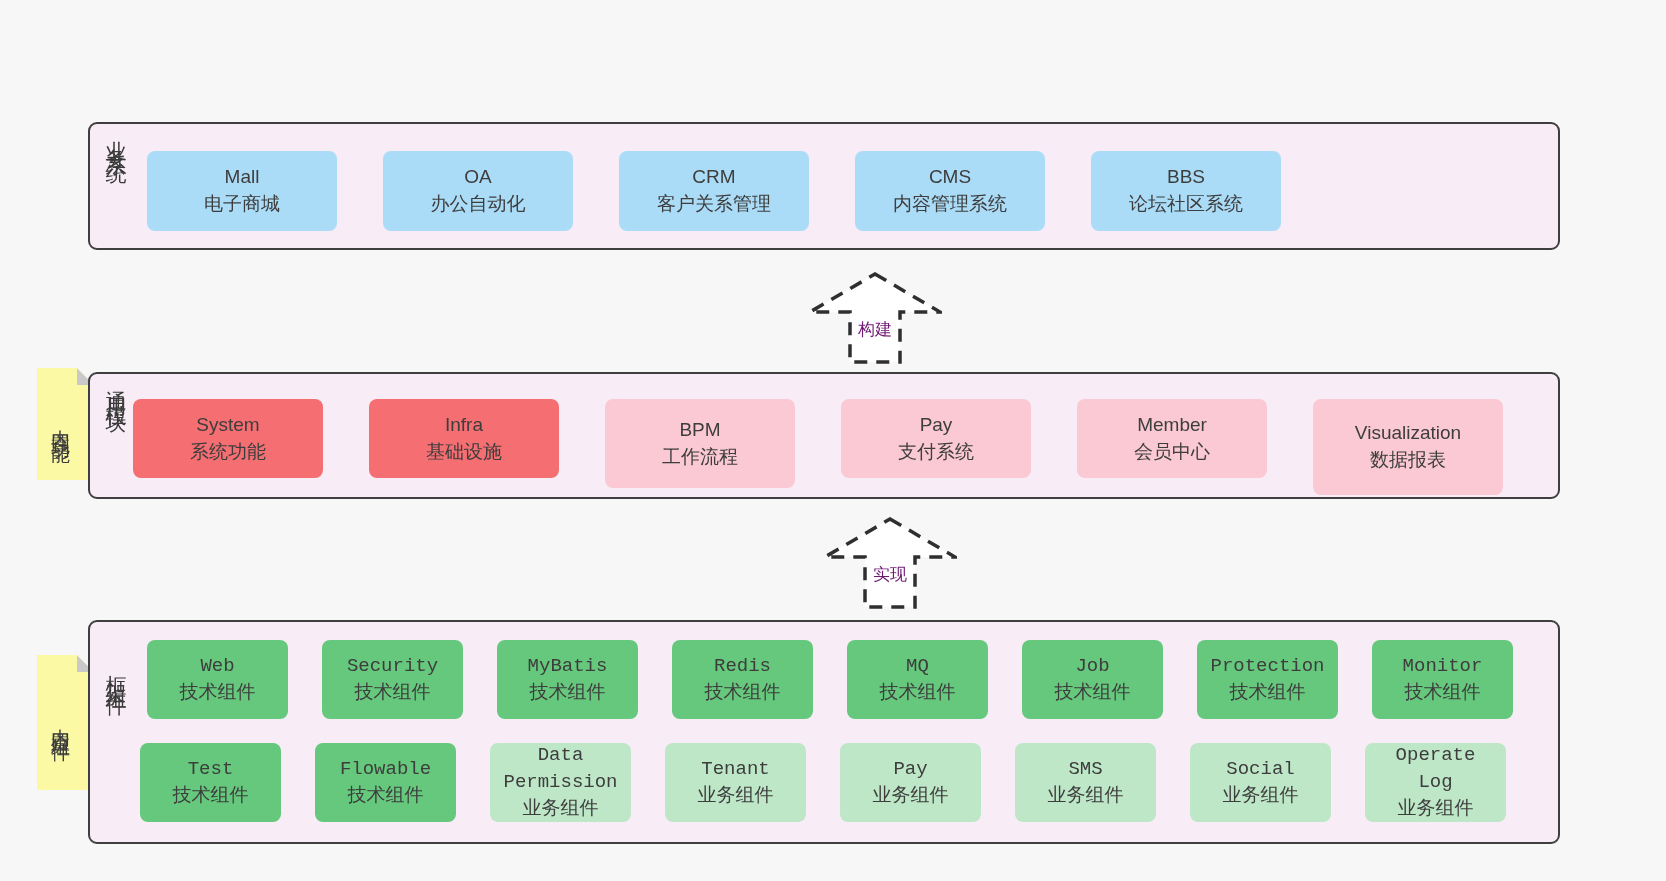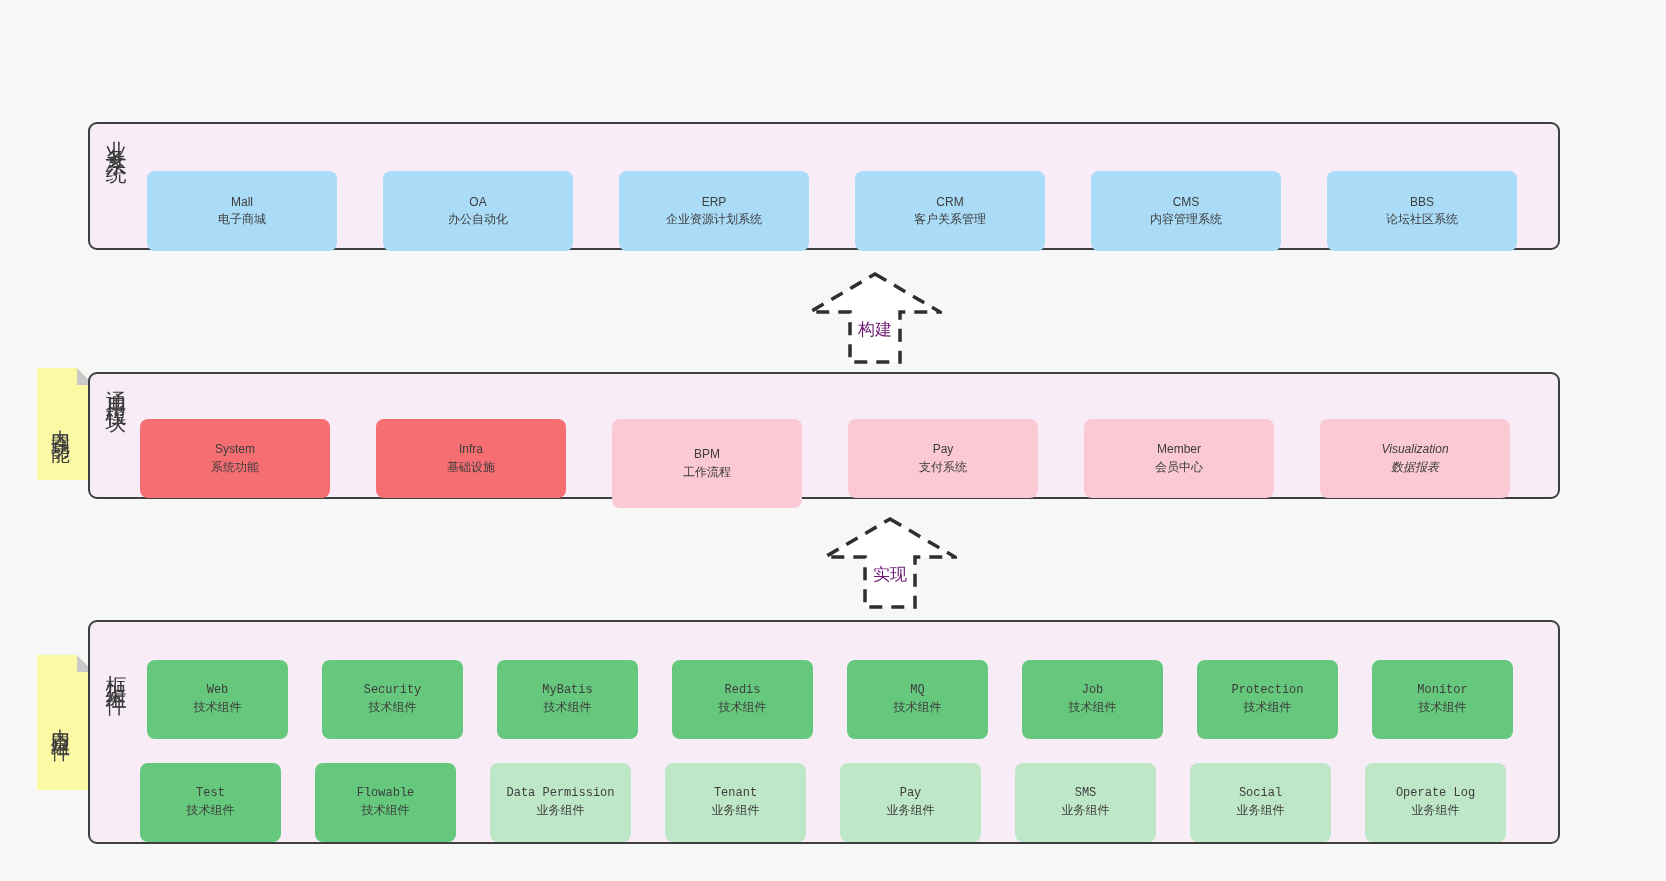--- a/index.html
+++ b/index.html
@@ -44,25 +44,24 @@
     display:flex;
     gap:46px;
   }
   .row.compact{gap:34px;font-family:Liberation Mono, monospace;}
   .box{
     width:190px;height:80px;
     border-radius:8px;
     display:flex;flex-direction:column;
     align-items:center;justify-content:center;
     text-align:center;
-    font-size:12px;
+    font-size:19px;
     line-height:1.42;
     padding:14px 14px;
     box-sizing:border-box;
-    margin-top:20px;
   }
   .box.sm{width:141px;height:79px;}
   .blue{background:#abdcf7;}
   .red{background:#f56e72;}
   .pink{background:#fac9d3;}
   .green-dark{background:#66c87c;}
   .green-light{background:#bee7c8;}
 
   
   .note{
@@ -117,24 +116,20 @@
     <div class="row" style="left:57px;top:27px;">
       <div class="box blue">
         <div>Mall</div>
         <div>电子商城</div>
       </div>
       <div class="box blue">
         <div>OA</div>
         <div>办公自动化</div>
       </div>
       <div class="box blue">
-        <div>ERP</div>
-        <div>企业资源计划系统</div>
-      </div>
-      <div class="box blue">
         <div>CRM</div>
         <div>客户关系管理</div>
       </div>
       <div class="box blue">
         <div>CMS</div>
         <div>内容管理系统</div>
       </div>
       <div class="box blue">
         <div>BBS</div>
         <div>论坛社区系统</div>
@@ -147,42 +142,42 @@
       <polygon points="67,2 132,40 92,40 92,90 42,90 42,40 2,40" fill="#ffffff" stroke="#2f2f2f" stroke-width="3.5" stroke-dasharray="13 9" stroke-linejoin="miter"></polygon>
     </svg>
     <div class="arrow-label">构建</div>
   </div>
 
   <div class="note" style="top:368px;height:112px;">
     <div class="note-text">内置功能</div>
   </div>
   <div class="band" style="top:372px;height:127px;">
     <div class="band-label">通用模块</div>
-    <div class="row" style="left:50px;top:25px;">
+    <div class="row" style="left:43px;top:25px;">
       <div class="box red" style="height:79px;">
         <div>System</div>
         <div>系统功能</div>
       </div>
       <div class="box red" style="height:79px;">
         <div>Infra</div>
         <div>基础设施</div>
       </div>
       <div class="box pink" style="height:89px;align-items:center;">
         <div>BPM</div>
         <div>工作流程</div>
       </div>
       <div class="box pink" style="height:79px;">
         <div>Pay</div>
         <div>支付系统</div>
       </div>
       <div class="box pink" style="height:79px;">
         <div>Member</div>
         <div>会员中心</div>
       </div>
-      <div class="box pink" style="height:79px;font-style:italic;">
+      <div class="box pink" style="height:96px;">
         <div>Visualization</div>
         <div>数据报表</div>
       </div>
     </div>
   </div>
 
   <div class="arrow" style="left:823px;top:517px;">
     <svg viewBox="0 0 134 92">
       <polygon points="67,2 132,40 92,40 92,90 42,90 42,40 2,40" fill="#ffffff" stroke="#2f2f2f" stroke-width="3.5" stroke-dasharray="13 9" stroke-linejoin="miter"></polygon>
     </svg>

